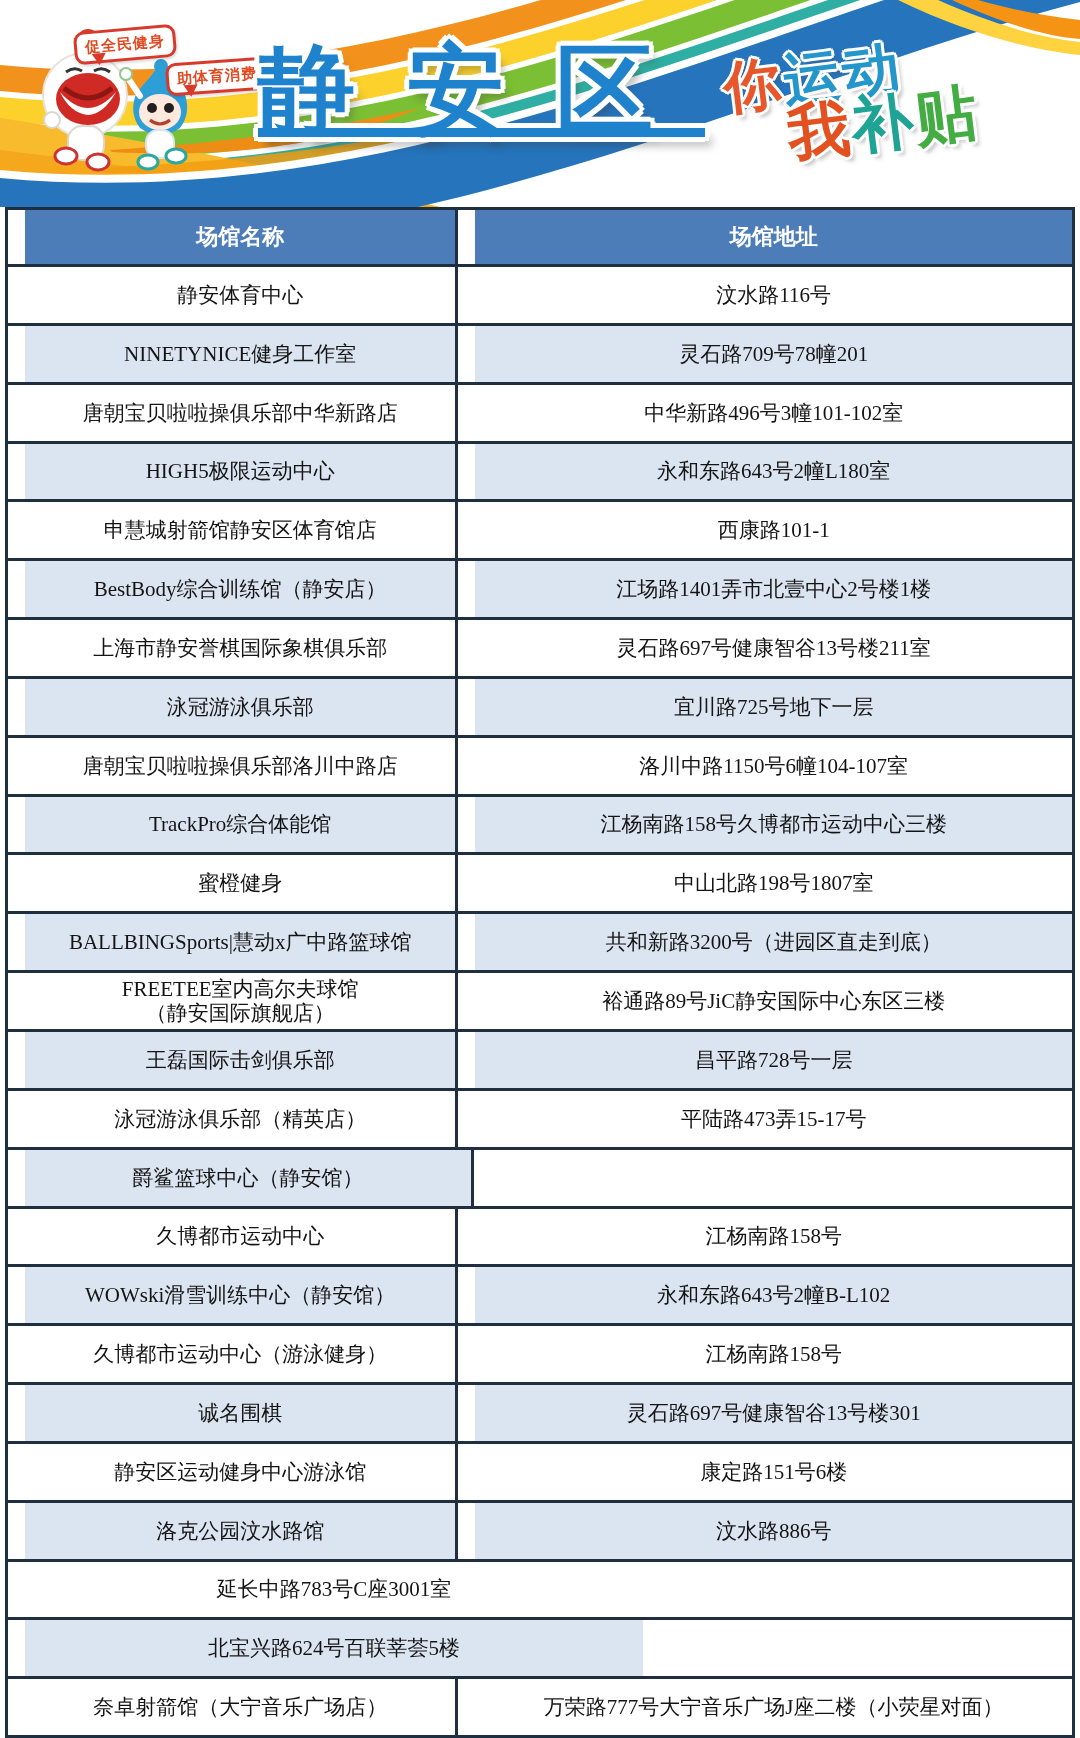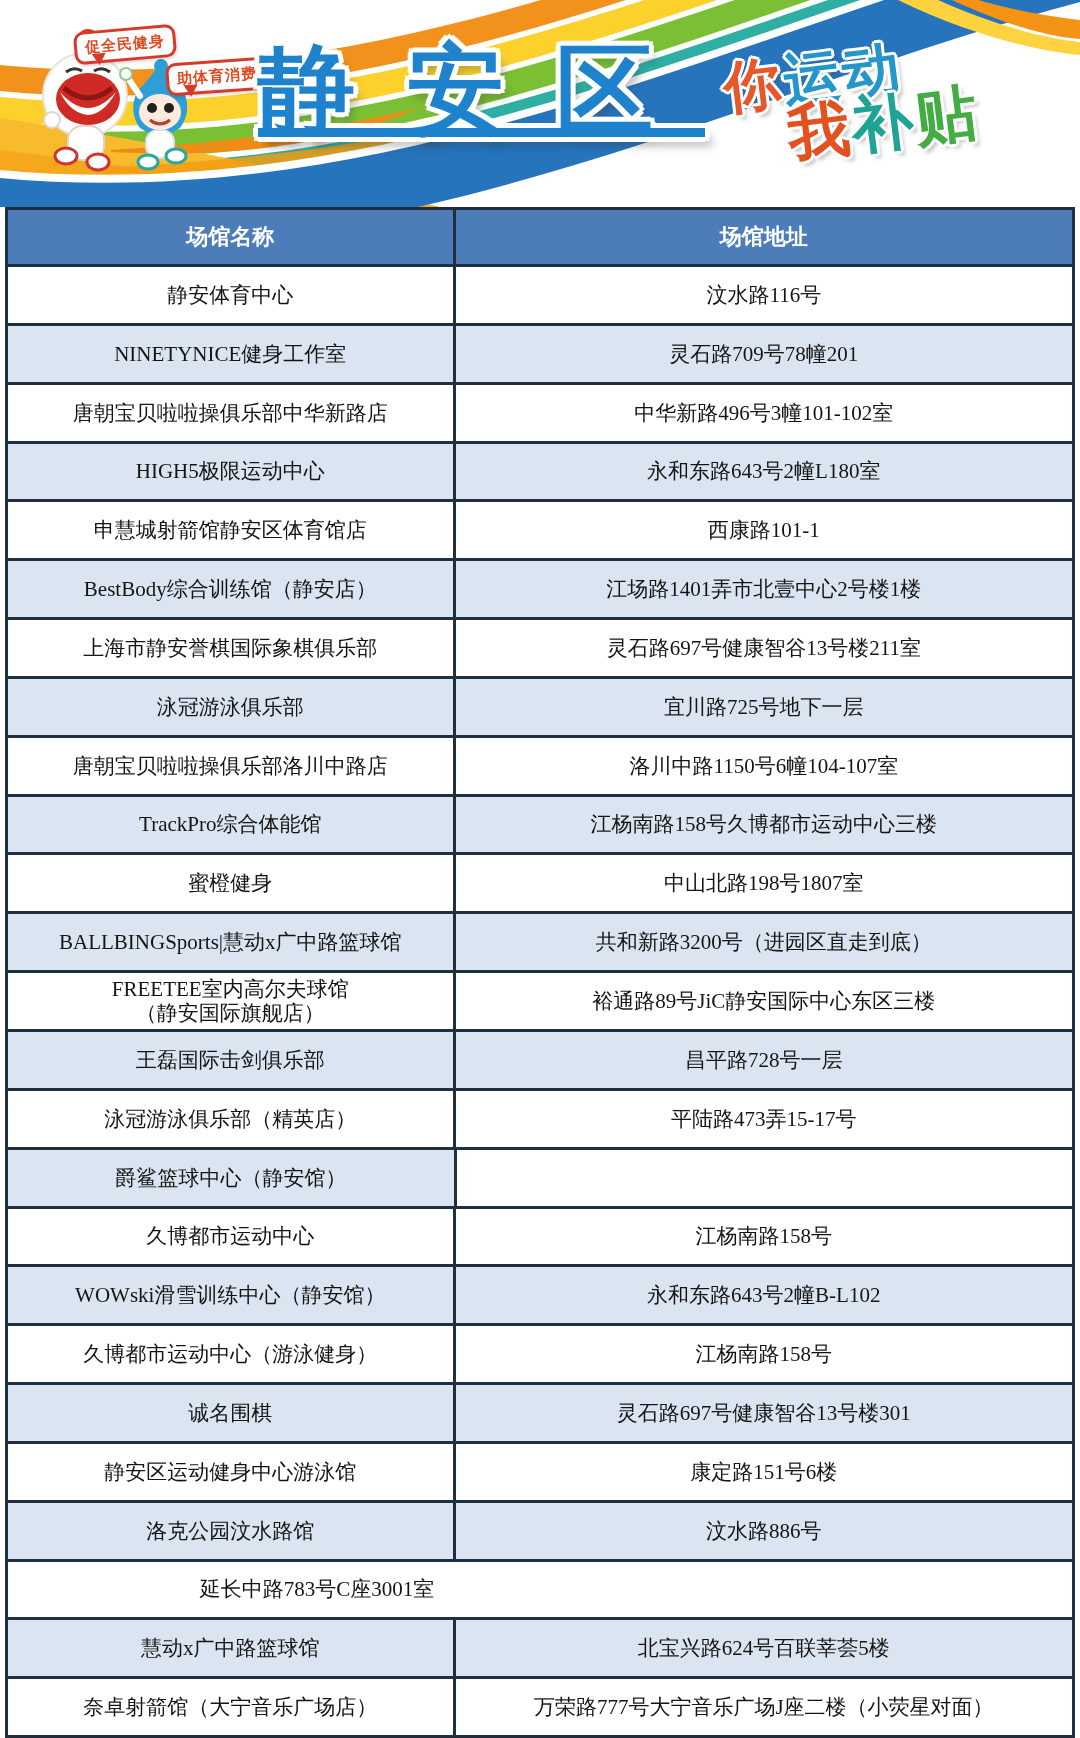--- a/index.html
+++ b/index.html
@@ -49,21 +49,21 @@
     position:absolute;left:5px;right:5px;top:207px;bottom:0;
     display:flex;flex-direction:column;
     border:3px solid var(--border-col,#1f2f3f);
     background:#fff;
   }
   .t-row{display:flex;flex:1;border-top:3px solid var(--border-col,#1f2f3f);}
   .t-row.head{flex:0 0 54px;border-top:none;}
   .t-cell{
     display:flex;align-items:center;justify-content:center;text-align:center;
     font-family:"Liberation Serif","DejaVu Serif",serif;
-    font-size:21px;color:#141414;white-space:pre-line;line-height:1.15;
+    font-size:21px;color:#141414;white-space:pre-line;line-height:1.15;margin-left:17px;
   }
   .t-cell.name{width:41.9%;border-right:3px solid var(--border-col,#1f2f3f);}
   .t-cell.addr{width:58.1%;text-align:right;}
   .t-row.head .t-cell{
     background:var(--header-bg,#4d7db8);color:#fff;font-weight:bold;font-size:22px;
   }
   .t-row.data:nth-child(even) .t-cell{background:var(--row-alt,#dbe5f1);}
   .t-row.data:nth-child(odd) .t-cell{background:#ffffff;}
 </style>
 </head>
@@ -197,19 +197,18 @@
         <div class="t-cell addr">灵石路697号健康智谷13号楼301</div>
       </div><div class="t-row data">
         <div class="t-cell name">静安区运动健身中心游泳馆</div>
         <div class="t-cell addr">康定路151号6楼</div>
       </div><div class="t-row data">
         <div class="t-cell name">洛克公园汶水路馆</div>
         <div class="t-cell addr">汶水路886号</div>
       </div><div class="t-row data">
         <div class="t-cell addr">延长中路783号C座3001室</div>
       </div><div class="t-row data">
-        <div class="t-cell name">慧动x广中路篮球馆</div>
         <div class="t-cell addr">北宝兴路624号百联莘荟5楼</div>
       </div><div class="t-row data">
         <div class="t-cell name">奈卓射箭馆（大宁音乐广场店）</div>
         <div class="t-cell addr">万荣路777号大宁音乐广场J座二楼（小荧星对面）</div>
       </div></div>
 </div>
 
 </body></html>

